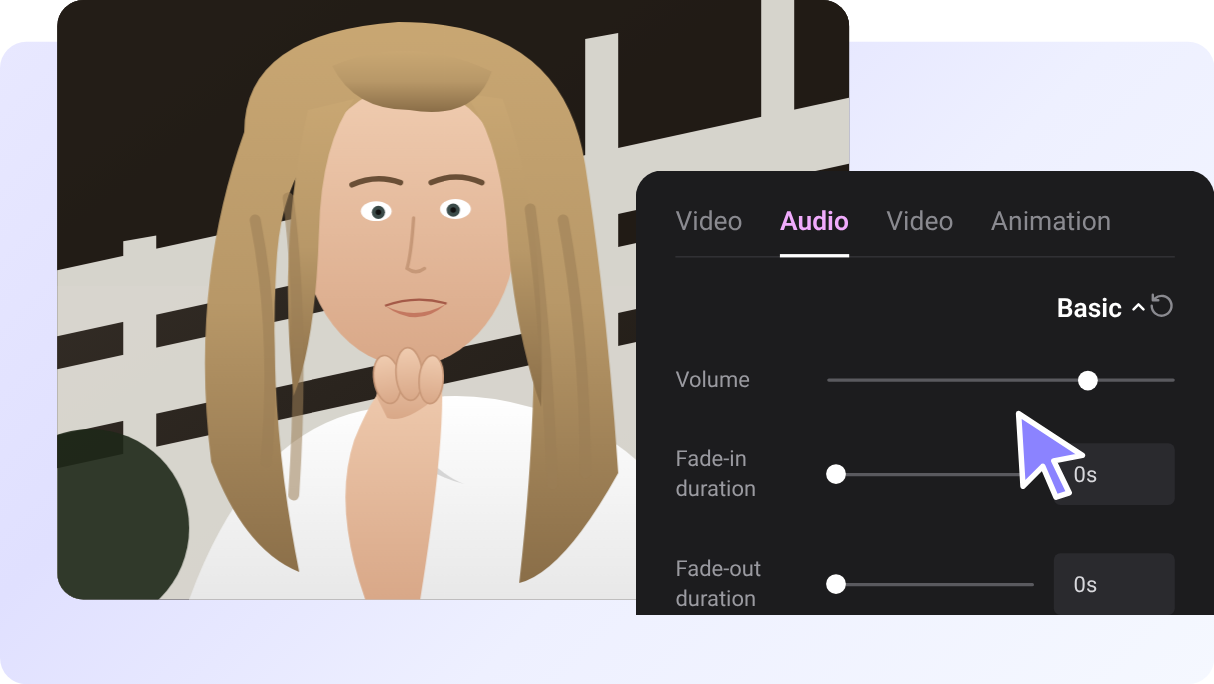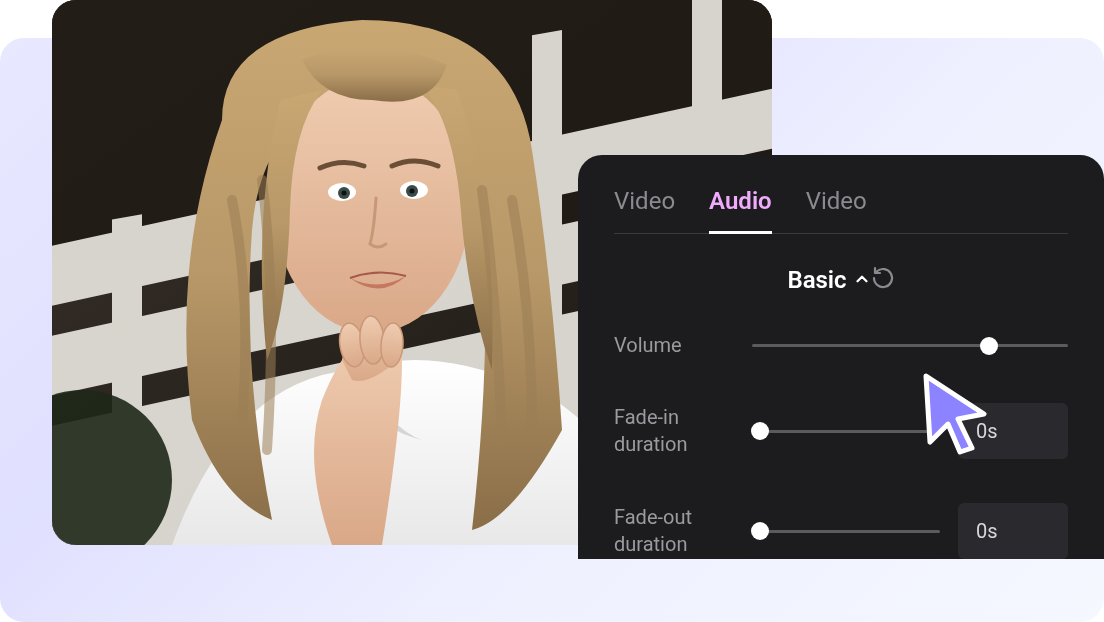--- a/index.html
+++ b/index.html
@@ -62,21 +62,21 @@
   .tab.active::after {
     content: "";
     position: absolute;
     left: 0; right: 0; bottom: -1px;
     height: 3px;
     background: #ffffff;
   }
   .section-row {
     display: flex;
     align-items: center;
-    justify-content: center;
+    justify-content: flex-end;
     margin-bottom: 38px;
   }
   .section-title {
     color: #ffffff;
     font-size: 24px;
     font-weight: 600;
     display: flex;
     align-items: center;
     gap: 6px;
   }
@@ -222,20 +222,21 @@
   </g>
 </svg>
 </div>
 
 <div class="panel">
 
   <div class="tabs">
     <div class="tab">Video</div>
     <div class="tab active">Audio</div>
     <div class="tab">Video</div>
+    <div class="tab">Animation</div>
   </div>
 
   <div class="section-row">
     <div class="section-title">
       <span>Basic</span>
       <span class="chevron">
         <svg width="18" height="18" viewBox="0 0 24 24" fill="none" stroke="#ffffff" stroke-width="3" stroke-linecap="round" stroke-linejoin="round">
             <polyline points="6 15 12 9 18 15"></polyline>
           </svg>
       </span>

